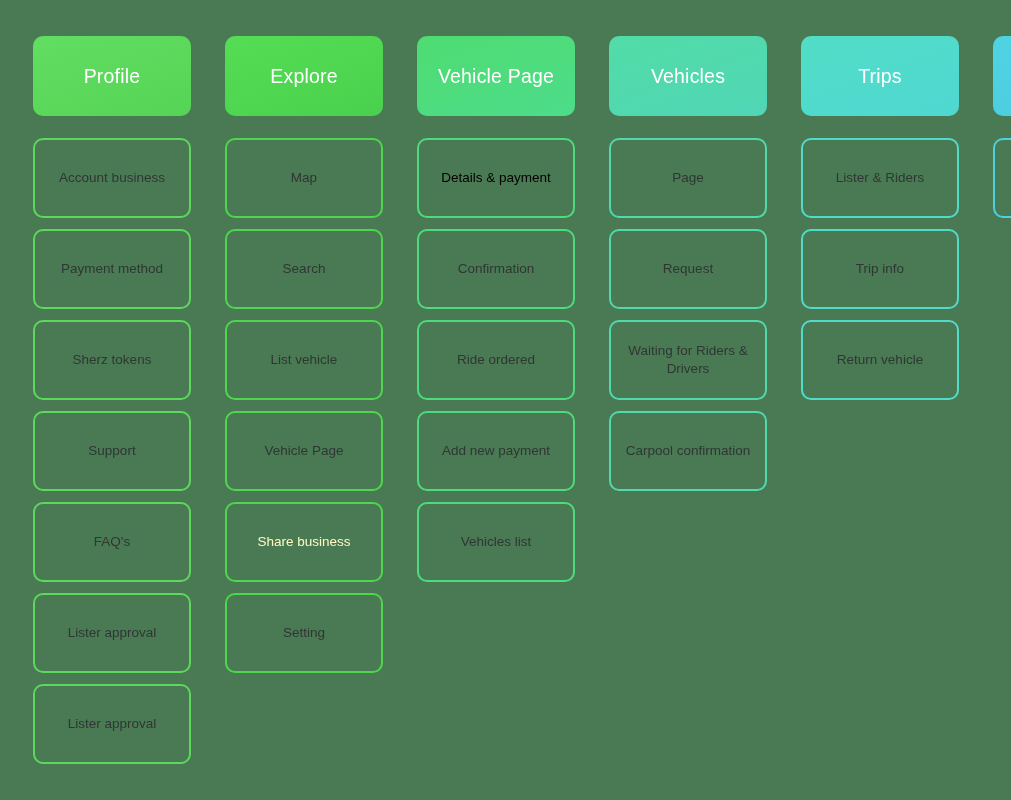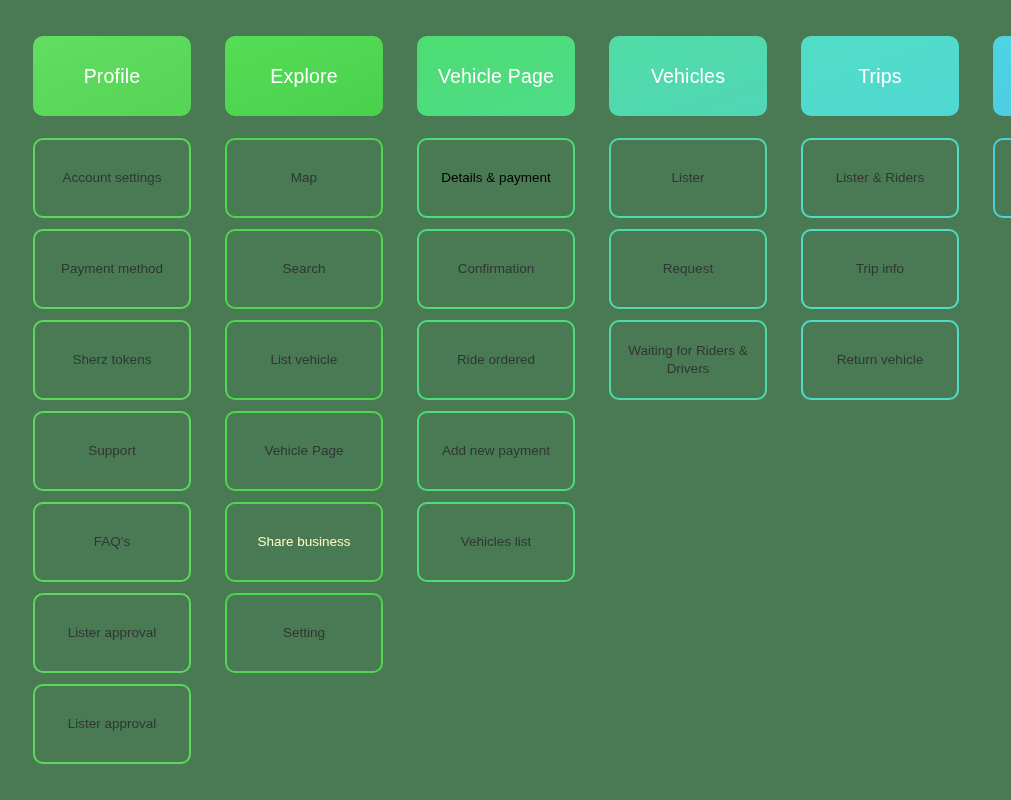--- a/index.html
+++ b/index.html
@@ -77,21 +77,21 @@
 </style>
 </head>
 <body style="background: rgb(74, 122, 83);">
 
 <div id="sitemap">
     <div class="column" style="margin-right: 34px;">
       <div class="col-header" style="background: linear-gradient(160deg, rgb(98, 222, 98) 0%, rgb(85, 212, 85) 100%); color: rgb(255, 255, 255);">
         <span class="col-header-label">Profile</span>
       </div>
       <div class="node" style="border-color: rgb(92, 216, 92); color: rgb(47, 54, 52);">
-        <span class="node-label">Account settings</span>
+        <span class="node-label">Account business</span>
       </div>
       <div class="node" style="border-color: rgb(92, 216, 92); color: rgb(47, 54, 52);">
         <span class="node-label">Payment method</span>
       </div>
       <div class="node" style="border-color: rgb(92, 216, 92); color: rgb(47, 54, 52);">
         <span class="node-label">Sherz tokens</span>
       </div>
       <div class="node" style="border-color: rgb(92, 216, 92); color: rgb(47, 54, 52);">
         <span class="node-label">Support</span>
       </div>
@@ -146,27 +146,30 @@
       </div>
       <div class="node" style="border-color: rgb(77, 220, 125); color: rgb(47, 54, 52);">
         <span class="node-label">Vehicles list</span>
       </div>
     </div>
     <div class="column" style="margin-right: 34px;">
       <div class="col-header" style="background: linear-gradient(160deg, rgb(82, 220, 166) 0%, rgb(80, 214, 182) 100%); color: rgb(255, 255, 255);">
         <span class="col-header-label">Vehicles</span>
       </div>
       <div class="node" style="border-color: rgb(81, 217, 174); color: rgb(47, 54, 52);">
-        <span class="node-label">Lister</span>
+        <span class="node-label">Page</span>
       </div>
       <div class="node" style="border-color: rgb(81, 217, 174); color: rgb(47, 54, 52);">
         <span class="node-label">Request</span>
       </div>
       <div class="node" style="border-color: rgb(81, 217, 174); color: rgb(47, 54, 52);">
         <span class="node-label">Waiting for Riders &amp; Drivers</span>
+      </div>
+      <div class="node" style="border-color: rgb(81, 217, 174); color: rgb(47, 54, 52);">
+        <span class="node-label">Carpool confirmation</span>
       </div>
     </div>
     <div class="column" style="margin-right: 34px;">
       <div class="col-header" style="background: linear-gradient(160deg, rgb(82, 221, 198) 0%, rgb(79, 216, 210) 100%); color: rgb(255, 255, 255);">
         <span class="col-header-label">Trips</span>
       </div>
       <div class="node" style="border-color: rgb(81, 220, 202); color: rgb(47, 54, 52);">
         <span class="node-label">Lister &amp; Riders</span>
       </div>
       <div class="node" style="border-color: rgb(81, 220, 202); color: rgb(47, 54, 52);">

